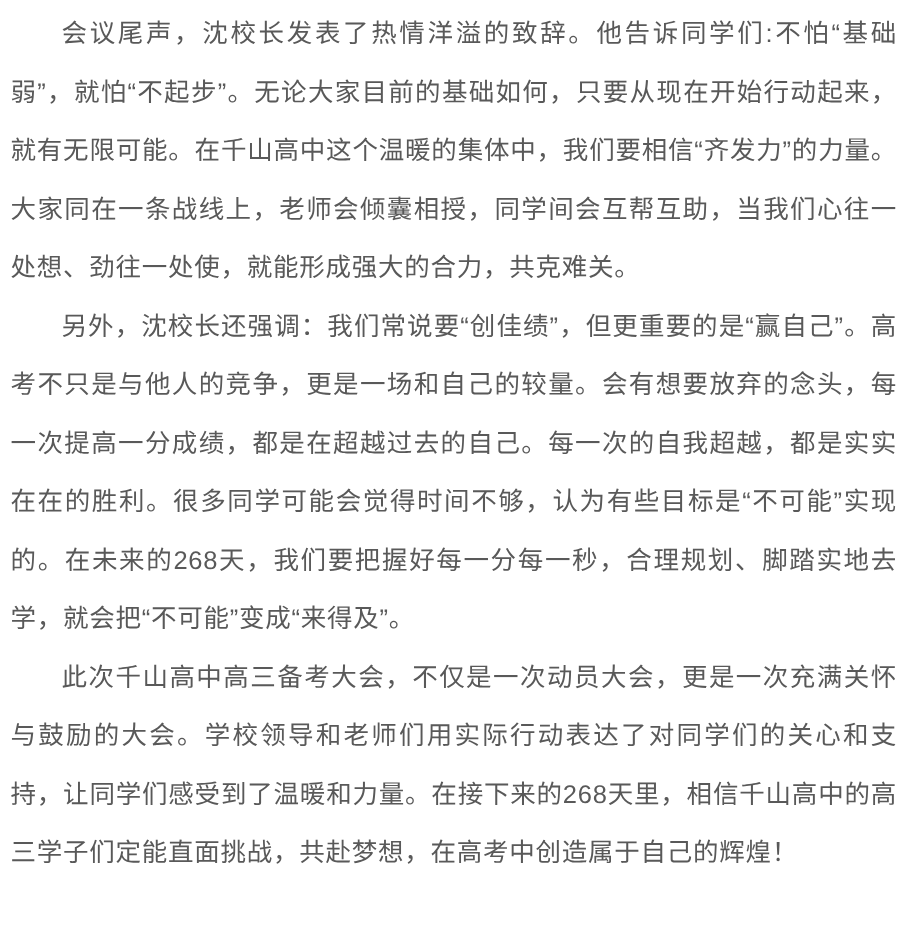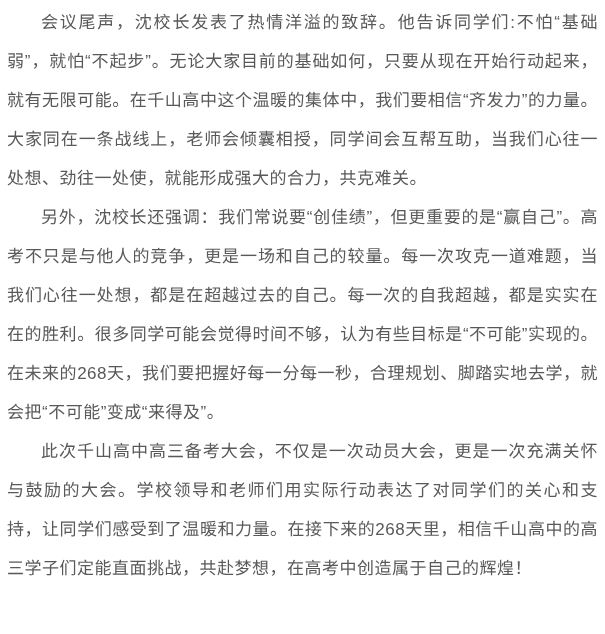--- a/index.html
+++ b/index.html
@@ -29,16 +29,16 @@
     text-indent: 2em;
     word-break: break-all;
   }
 </style>
 </head>
 <body>
 
 <div class="page">
   <div class="article">
     <p>会议尾声，沈校长发表了热情洋溢的致辞。他告诉同学们:不怕“基础弱”，就怕“不起步”。无论大家目前的基础如何，只要从现在开始行动起来，就有无限可能。在千山高中这个温暖的集体中，我们要相信“齐发力”的力量。大家同在一条战线上，老师会倾囊相授，同学间会互帮互助，当我们心往一处想、劲往一处使，就能形成强大的合力，共克难关。</p>
-    <p>另外，沈校长还强调：我们常说要“创佳绩”，但更重要的是“赢自己”。高考不只是与他人的竞争，更是一场和自己的较量。每一次攻克一道难题，当我们心往一处想，都是在超越过去的自己。每一次的自我超越，都是实实在在的胜利。很多同学可能会觉得时间不够，认为有些目标是“不可能”实现的。在未来的268天，我们要把握好每一分每一秒，合理规划、脚踏实地去学，就会把“不可能”变成“来得及”。</p>
+    <p>另外，沈校长还强调：我们常说要“创佳绩”，但更重要的是“赢自己”。高考不只是与他人的竞争，更是一场和自己的较量。会有想要放弃的念头，每一次提高一分成绩，都是在超越过去的自己。每一次的自我超越，都是实实在在的胜利。很多同学可能会觉得时间不够，认为有些目标是“不可能”实现的。在未来的268天，我们要把握好每一分每一秒，合理规划、脚踏实地去学，就会把“不可能”变成“来得及”。</p>
     <p>此次千山高中高三备考大会，不仅是一次动员大会，更是一次充满关怀与鼓励的大会。学校领导和老师们用实际行动表达了对同学们的关心和支持，让同学们感受到了温暖和力量。在接下来的268天里，相信千山高中的高三学子们定能直面挑战，共赴梦想，在高考中创造属于自己的辉煌！</p>
   </div>
 </div>
 
 </body></html>

